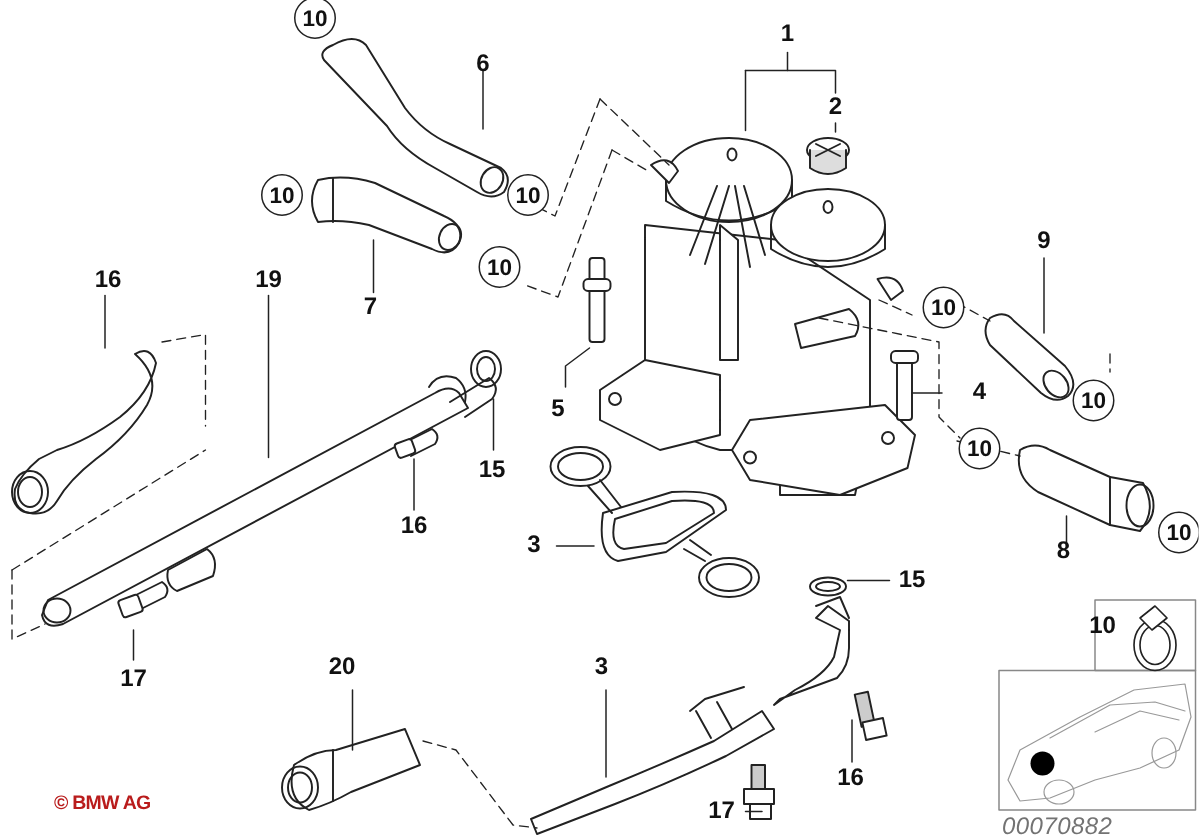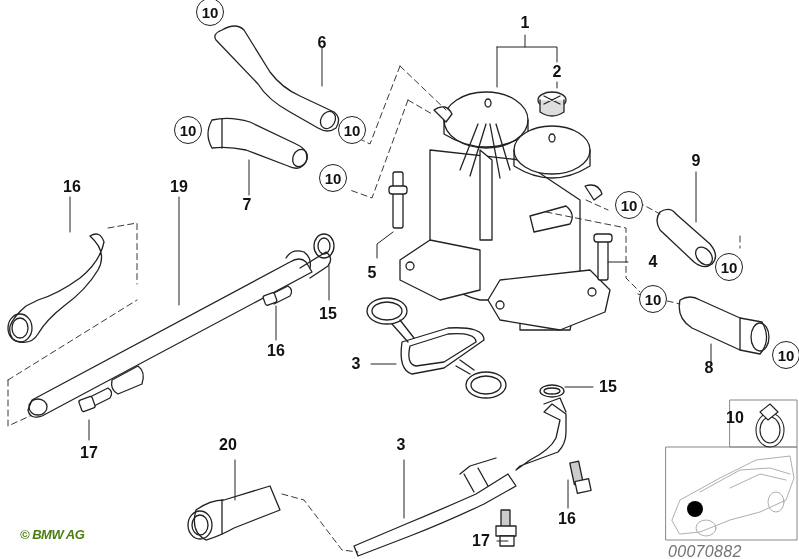--- a/index.html
+++ b/index.html
@@ -1,21 +1,21 @@
 <!DOCTYPE html>
 <html><head>
 <meta charset="utf-8">
 <style>
   html,body{margin:0;padding:0;background:#fff;}
   body{width:799px;height:559px;position:relative;overflow:hidden;font-family:"Liberation Sans",sans-serif;}
   #diagram{position:absolute;left:0;top:0;width:799px;height:559px;}
   .lbl{position:absolute;font-weight:bold;font-size:16px;color:#111;line-height:1;transform:translate(-50%,-50%);white-space:nowrap;}
   .circ{position:absolute;width:26px;height:26px;border:1.3px solid #222;border-radius:50%;background:#fff;
         font-weight:bold;font-size:15px;color:#111;display:flex;align-items:center;justify-content:center;transform:translate(-50%,-50%);}
-  .copyright{position:absolute;left:20px;top:527px;font-size:13px;font-weight:bold;color:#4d7c0f;letter-spacing:-0.5px;font-style:italic;}
+  .copyright{position:absolute;left:36px;top:527px;font-size:13px;font-weight:bold;color:#b91c1c;letter-spacing:-0.5px;}
   .docnum{position:absolute;left:668px;top:543px;font-size:16px;color:#737373;letter-spacing:0.3px;font-style:italic;}
   .inset-label{position:absolute;left:735px;top:418px;font-weight:bold;font-size:16px;color:#111;transform:translate(-50%,-50%);}
 </style>
 </head>
 <body>
 
 <svg id="diagram" viewBox="0 0 799 559" width="799" height="559" xmlns="http://www.w3.org/2000/svg">
   <g fill="none" stroke="#222" stroke-width="1.3" stroke-linecap="round" stroke-linejoin="round">
 
     <g>

